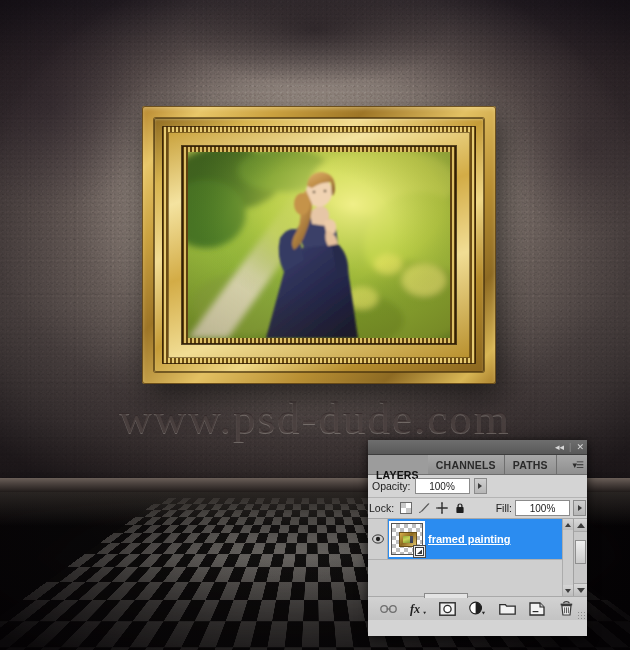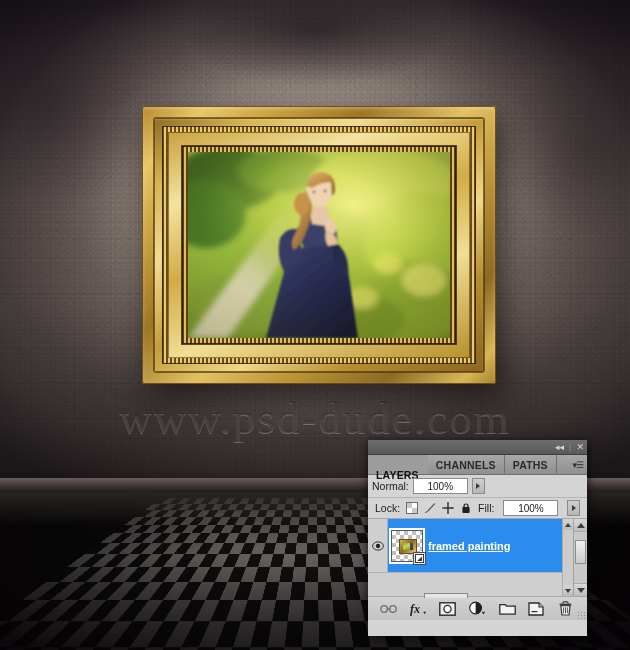--- a/index.html
+++ b/index.html
@@ -127,29 +127,29 @@
     width:0; height:0; border-left:4px solid transparent; border-right:4px solid transparent;
     border-top:5px solid #1b1b1b; }
   .lbl { font-size:10.5px; color:#1b1b1b; white-space:nowrap; }
   .num-field { width:55px; height:16px; background:#fff; border:1px solid #8b8b8b;
     display:flex; align-items:center; justify-content:center; font-size:10px; }
   .stepper { width:13px; height:16px; background:linear-gradient(180deg,#cfcfcf,#b6b6b6);
     border:1px solid #8b8b8b; display:flex; align-items:center; justify-content:center; }
   .stepper i { width:0;height:0; border-top:3px solid transparent; border-bottom:3px solid transparent;
     border-left:4px solid #3b3b3b; }
 
-  .lock-row { display:flex; align-items:center; height:21px; padding:0 7px; gap:6px;
+  .lock-row { display:flex; align-items:center; height:21px; padding:0 1px; gap:6px;
     background:#d4d4d4; border-bottom:1px solid #a8a8a8; }
   .lock-icons { display:flex; align-items:center; gap:6px; }
   .ic { width:12px; height:12px; display:block; }
-  .fill-group { margin-left:auto; display:flex; align-items:center; gap:9px; }
+  .fill-group { margin-left:auto; display:flex; align-items:center; gap:3px; }
 
   .lp-list { position:relative; height:77px; background:#cfcfcf; display:flex; }
   .list-col { flex:1; min-width:0; }
-  .layer-row { display:flex; align-items:center; height:54px; border-bottom:1px solid #b0b0b0;
+  .layer-row { display:flex; align-items:center; height:41px; border-bottom:1px solid #b0b0b0;
     background:#cfcfcf; padding-right:2px; }
   .layer-row.selected { background:#2b8cf0; }
   .eye-cell { width:20px; height:100%; display:flex; align-items:center; justify-content:center;
     border-right:1px solid #b0b0b0; background:#cfcfcf; }
   .thumb-wrap { position:relative; width:32px; height:32px; margin:0 5px 0 3px; flex:0 0 auto; }
   .thumb { width:32px; height:32px; border:1px solid #545454; background:#fff; overflow:hidden; position:relative; }
   .thumb.selected-thumb { box-shadow:0 0 0 2px #fff; }
   .checker { position:absolute; inset:0;
     background-image:
       linear-gradient(45deg,#bfbfbf 25%,transparent 25%,transparent 75%,#bfbfbf 75%),
@@ -185,21 +185,21 @@
   .inner-sb .a { height:11px; display:flex; align-items:center; justify-content:center;
     background:linear-gradient(180deg,#d6d6d6,#bcbcbc); }
   .inner-sb .a i { width:0;height:0;border-left:3px solid transparent;border-right:3px solid transparent; }
   .inner-sb .up i { border-bottom:4px solid #3d3d3d; }
   .inner-sb .down i { border-top:4px solid #3d3d3d; }
   .inner-sb .t { flex:1; background:#cccccc; }
 
   .lp-bottom { height:24px; background:linear-gradient(180deg,#d2d2d2,#c3c3c3);
     border-top:1px solid #a9a9a9; display:flex; align-items:center;
     justify-content:space-around; padding:0 6px; position:relative; }
-  .bt { width:17px; height:17px; display:flex; align-items:center; }
+  .bt { width:17px; height:17px; display:flex; align-items:center; justify-content:center; }
   .grip { position:absolute; right:2px; bottom:1px; width:8px; height:8px;
     background-image:radial-gradient(circle,#8a8a8a 0.5px, transparent 0.6px);
     background-size:3px 3px; opacity:.95; }
   .sel-notch { position:absolute; left:56px; top:-4px; width:44px; height:5px;
     background:#e4e4e4; border:1px solid #8a8a8a; border-bottom:none; }
 </style>
 </head>
 <body>
 
 <div id="scene">
@@ -319,21 +319,21 @@
         </div>
       <div class="lp-tab">
           <span>PATHS</span>
         </div>
       <div class="lp-tabs-spacer">
         <span class="panel-menu">▾☰</span>
       </div>
     </div>
 
     <div class="lp-row">
-      <span class="lbl">Normal:</span>
+      <span class="lbl">Opacity:</span>
       <div class="num-field">
         <span>100%</span>
       </div>
       <div class="stepper">
           <i></i>
         </div>
     </div>
 
     <div class="lock-row">
       <span class="lbl">Lock:</span>

